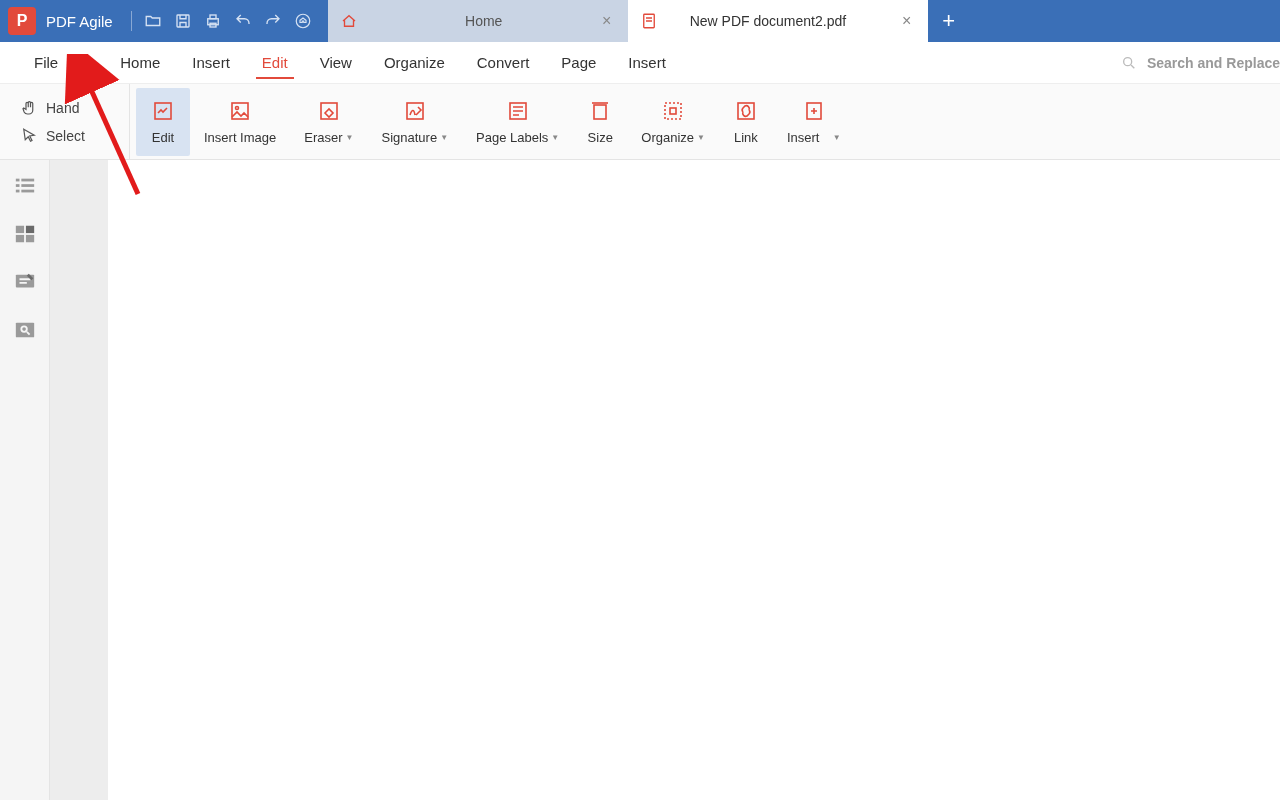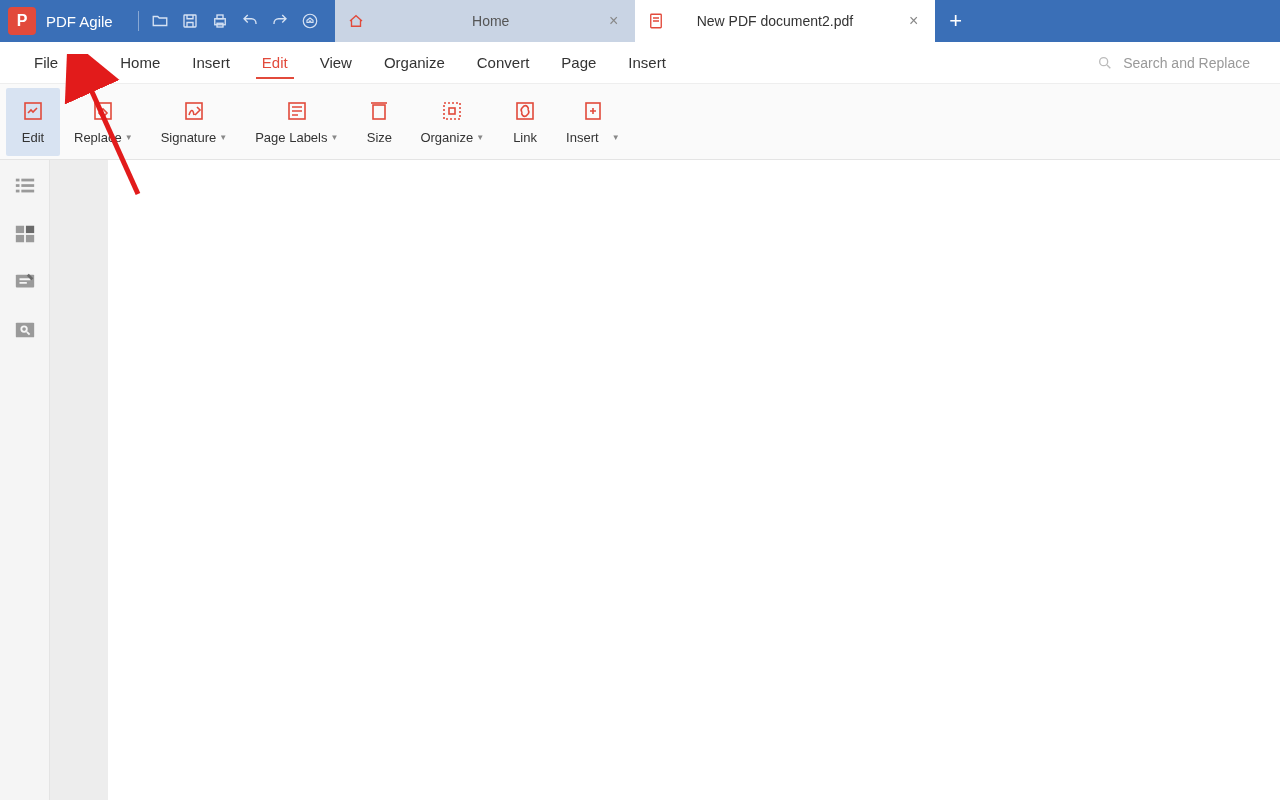--- a/index.html
+++ b/index.html
@@ -1,40 +1,40 @@
 <!DOCTYPE html>
 <html><head>
 <meta charset="utf-8">
 <style>
 * { margin: 0; padding: 0; box-sizing: border-box; font-family: "Segoe UI", Arial, sans-serif; }
 html, body { width: 1280px; height: 800px; overflow: hidden; background: #fff; }
 
 .titlebar { height: 42px; background: #3a6fb7; display: flex; align-items: center; color: #fff; }
 .app-logo { width: 28px; height: 28px; background: #e24a3b; border-radius: 4px; margin: 0 10px 0 8px; display: flex; align-items: center; justify-content: center; font-weight: bold; font-size: 16px; color: #fff; }
-.app-name { font-size: 15px; margin-right: 19px; }
+.app-name { font-size: 15px; margin-right: 12px; }
 .titlebar-sep { width: 1px; height: 20px; background: rgba(255,255,255,0.4); margin: 0 6px; }
 .tb-icon { width: 30px; height: 30px; display: flex; align-items: center; justify-content: center; cursor: pointer; color: #d6e2f3; }
 .tb-icon svg { width: 18px; height: 18px; }
 .tabs { display: flex; height: 42px; margin-left: 10px; }
 .tab { width: 300px; display: flex; align-items: center; padding: 0 12px; position: relative; }
 .tab-home { background: #c9d4e4; color: #555; }
 .tab-home .tab-label { color: #555; text-align: center; flex: 1; }
 .tab-active { background: #fff; color: #333; gap: 20px; }
 .tab-icon { width: 18px; height: 18px; margin-right: 12px; display: flex; align-items: center; justify-content: center; }
 .tab-label { font-size: 14px; flex: 1; }
 .tab-close { width: 18px; height: 18px; display: flex; align-items: center; justify-content: center; color: #888; cursor: pointer; font-size: 16px; }
 .new-tab { width: 42px; height: 42px; display: flex; align-items: center; justify-content: center; color: #fff; cursor: pointer; font-size: 22px; }
 
 .menubar { height: 42px; background: #fff; border-bottom: 1px solid #eee; display: flex; align-items: center; padding-left: 18px; }
 .menu-item { padding: 4px 16px 4px 16px; font-size: 15px; color: #333; cursor: pointer; position: relative; }
 .menu-item.file { padding-right: 28px; }
 .menu-item.active { color: #e24a3b; }
 .menu-item.active::after { content: ""; position: absolute; left: 10px; right: 10px; bottom: -4px; height: 2px; background: #e24a3b; }
 .menu-dd { font-size: 8px; margin-left: 6px; color: #888; }
-.search-area { margin-left: auto; display: flex; align-items: center; padding-right: 30px; color: #999; }
+.search-area { margin-left: auto; display: flex; align-items: center; color: #999; font-weight: bold; }
 .search-area svg { width: 16px; height: 16px; margin-right: 10px; }
 .search-text { font-size: 14px; }
 
 .ribbon { height: 76px; background: #fafafa; border-bottom: 1px solid #e4e4e4; display: flex; align-items: stretch; }
 .ribbon-left { width: 130px; display: flex; flex-direction: column; justify-content: center; border-right: 1px solid #e4e4e4; padding-left: 20px; }
 .tool-row { display: flex; align-items: center; height: 28px; font-size: 14px; color: #444; cursor: pointer; gap: 8px; }
 .tool-row svg { width: 18px; height: 18px; }
 .ribbon-tools { display: flex; align-items: center; padding-left: 6px; gap: 0; }
 .rtool { height: 68px; display: flex; flex-direction: column; align-items: center; justify-content: center; padding: 0 14px; cursor: pointer; border-radius: 2px; }
 .rtool.sel { background: #d8e3f2; }
@@ -135,39 +135,63 @@
   <div class="search-area">
     <svg viewBox="0 0 24 24" fill="none" stroke="#bbb" stroke-width="2">
         <circle cx="10" cy="10" r="6"></circle>
         <path d="M20 20l-5-5"></path>
       </svg>
     <span class="search-text">Search and Replace</span>
   </div>
 </div>
 
 <div class="ribbon">
+  <div class="ribbon-left">
+    <div class="tool-row">
+      <svg viewBox="0 0 24 24" fill="none" stroke="#555" stroke-width="1.6">
+          <path d="M8 12V6a1.5 1.5 0 013 0v5V5a1.5 1.5 0 013 0v6V6a1.5 1.5 0 013 0v9a5 5 0 01-5 5h-2a5 5 0 01-4.5-2.8L4 13l1-1 3 2z"></path>
+        </svg>
+      <span>Hand</span>
+    </div>
+    <div class="tool-row">
+      <svg viewBox="0 0 24 24" fill="none" stroke="#555" stroke-width="1.6">
+          <path d="M5 3l14 8-6 1 3 6-2 1-3-6-4 4z"></path>
+        </svg>
+      <span>Select</span>
+    </div>
+  </div>
   <div class="ribbon-tools">
     <div class="rtool sel">
       <span class="ricon">
           <svg viewBox="0 0 24 24" fill="none" stroke="#e24a3b" stroke-width="1.6">
             <rect x="4" y="4" width="16" height="16"></rect>
             <path d="M7 14l3-3 2 2 4-4"></path>
           </svg>
         </span>
       <span class="rlabel">Edit</span>
     </div>
     <div class="rtool">
       <span class="ricon">
           <svg viewBox="0 0 24 24" fill="none" stroke="#e24a3b" stroke-width="1.6">
             <rect x="4" y="4" width="16" height="16"></rect>
+            <circle cx="9" cy="9" r="1.5"></circle>
+            <path d="M4 18l5-5 4 4 3-3 4 4"></path>
+          </svg>
+        </span>
+      <span class="rlabel">Insert Image</span>
+    </div>
+    <div class="rtool">
+      <span class="ricon">
+          <svg viewBox="0 0 24 24" fill="none" stroke="#e24a3b" stroke-width="1.6">
+            <rect x="4" y="4" width="16" height="16"></rect>
             <path d="M8 14l4-4 4 4-4 4z"></path>
           </svg>
         </span>
       <span class="rlabel">
-          <span>Replace</span> 
+          <span>Eraser</span> 
           <span class="dd-small">▼</span>
         </span>
     </div>
     <div class="rtool">
       <span class="ricon">
           <svg viewBox="0 0 24 24" fill="none" stroke="#e24a3b" stroke-width="1.6">
             <rect x="4" y="4" width="16" height="16"></rect>
             <path d="M7 16c2-6 4-6 5 0M15 8l3 3-5 5"></path>
           </svg>
         </span>

